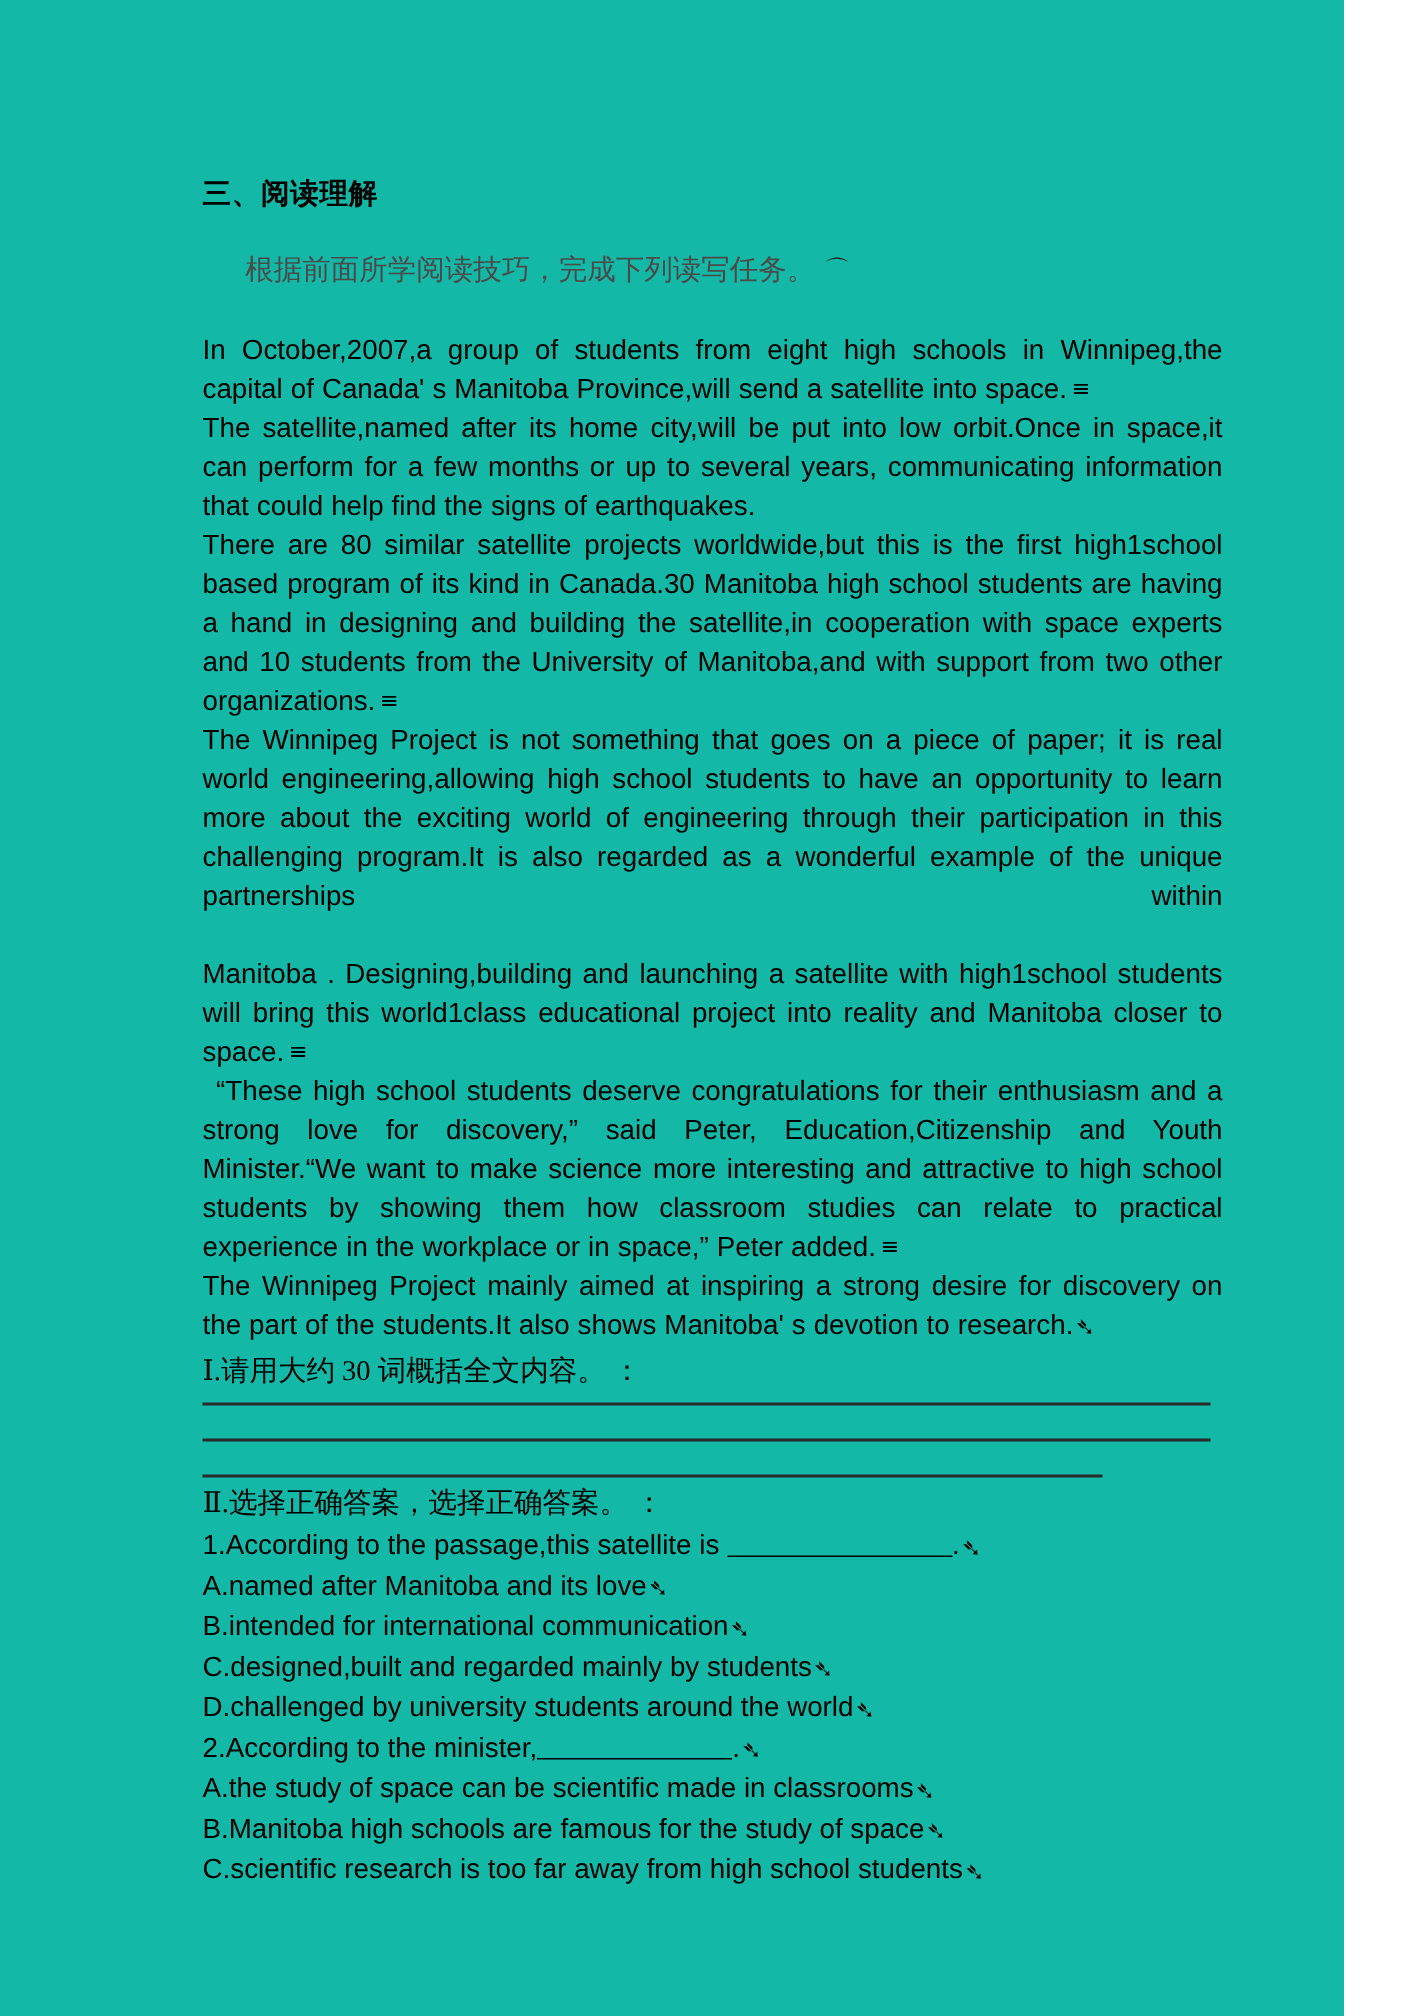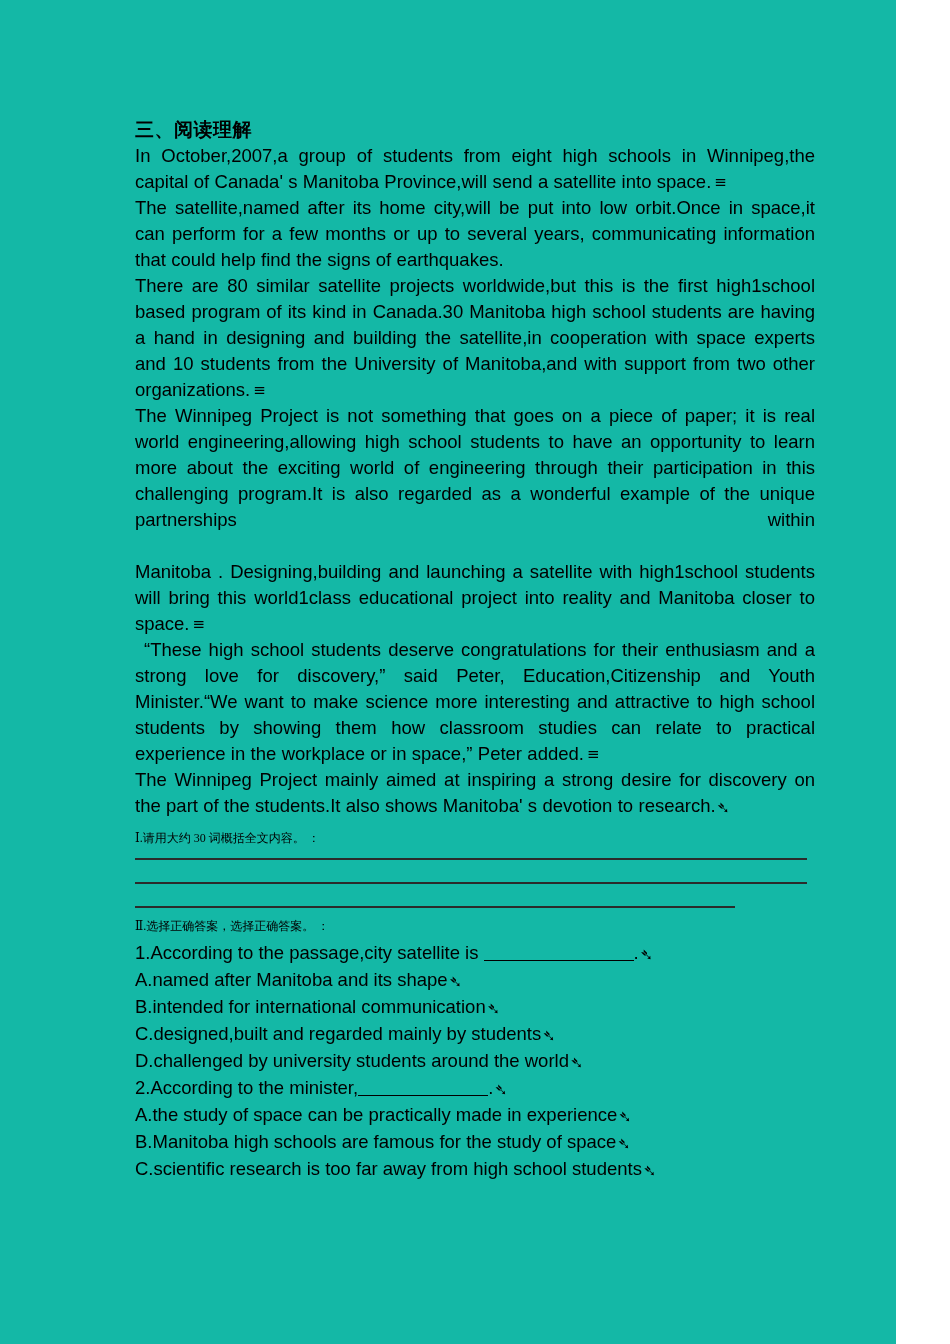--- a/index.html
+++ b/index.html
@@ -86,21 +86,21 @@
   }
   .para-stretch::after {
     content: "";
     display: inline-block;
     width: 100%;
   }
 
   
   .ex-header {
     font-family: "Liberation Serif", "DejaVu Serif", serif;
-    font-size: 12px;
+    font-size: 19px;
     line-height: 28px;
     margin: 3px 0 0 0;
     white-space: pre;
   }
 
   
   .blank-rules {
     margin: 6px 0 4px 0;
   }
   .rule {
@@ -135,20 +135,23 @@
   .inline-blank.med { width: 130px; }
 </style>
 </head>
 <body>
 
 <div class="page">
   <div class="content">
 
     <h1 class="section-heading">三、阅读理解</h1>
 
+    <div class="cn-subline">
+      <span>根据前面所学阅读技巧，完成下列读写任务。</span><span class="arc-mark">⌒</span>
+    </div>
 
     <p class="para"><span>In October,2007,a group of students from eight high schools in Winnipeg,the capital of Canada' s Manitoba Province,will send a satellite into space.</span><span class="endmark-eq">≡</span></p>
 
     <p class="para"><span>The satellite,named after its home city,will be put into low orbit.Once in space,it can perform for a few months or up to several years, communicating information that could help find the signs of earthquakes.</span></p>
 
     <p class="para"><span>There are 80 similar satellite projects worldwide,but this is the first high1school based program of its kind in Canada.30 Manitoba high school students are having a hand in designing and building the satellite,in cooperation with space experts and 10 students from the University of Manitoba,and with support from two other organizations.</span><span class="endmark-eq">≡</span></p>
 
     <p class="para para-stretch"><span>The Winnipeg Project is not something that goes on a piece of paper; it is real world engineering,allowing high school students to have an opportunity to learn more about the exciting world of engineering through their participation in this challenging program.It is also regarded as a wonderful example of the unique partnerships within</span></p>
 
     <p class="para"><span>Manitoba .  Designing,building and launching a satellite with high1school students will bring this world1class educational project into reality and Manitoba closer to space.</span><span class="endmark-eq">≡</span></p>
@@ -160,32 +163,32 @@
     <div class="ex-header">Ⅰ.请用大约 30 词概括全文内容。 ：</div>
 
     <div class="blank-rules">
       <div class="rule w-full"></div>
       <div class="rule w-full"></div>
       <div class="rule w-short"></div>
     </div>
 
     <div class="ex-header">Ⅱ.选择正确答案，选择正确答案。 ：</div>
 
-    <p class="mc-line"><span>1.</span><span>According to the passage,city satellite is </span><span class="inline-blank long"></span><span>.</span><span class="endmark-bird">➴</span></p>
+    <p class="mc-line"><span>1.</span><span>According to the passage,this satellite is </span><span class="inline-blank long"></span><span>.</span><span class="endmark-bird">➴</span></p>
 
-    <p class="mc-line"><span>A.</span><span>named after Manitoba and its shape</span><span class="endmark-bird">➴</span></p>
+    <p class="mc-line"><span>A.</span><span>named after Manitoba and its love</span><span class="endmark-bird">➴</span></p>
 
     <p class="mc-line"><span>B.</span><span>intended for international communication</span><span class="endmark-bird">➴</span></p>
 
     <p class="mc-line"><span>C.</span><span>designed,built and regarded mainly by students</span><span class="endmark-bird">➴</span></p>
 
     <p class="mc-line"><span>D.</span><span>challenged by university students around the world</span><span class="endmark-bird">➴</span></p>
 
     <p class="mc-line"><span>2.</span><span>According to the minister,</span><span class="inline-blank med"></span><span>.</span><span class="endmark-bird">➴</span></p>
 
-    <p class="mc-line"><span>A.</span><span>the study of space can be practically made in experience</span><span class="endmark-bird">➴</span></p>
+    <p class="mc-line"><span>A.</span><span>the study of space can be scientific made in classrooms</span><span class="endmark-bird">➴</span></p>
 
     <p class="mc-line"><span>B.</span><span>Manitoba high schools are famous for the study of space</span><span class="endmark-bird">➴</span></p>
 
     <p class="mc-line"><span>C.</span><span>scientific research is too far away from high school students</span><span class="endmark-bird">➴</span></p>
 
   </div>
 </div>
 
 </body></html>

